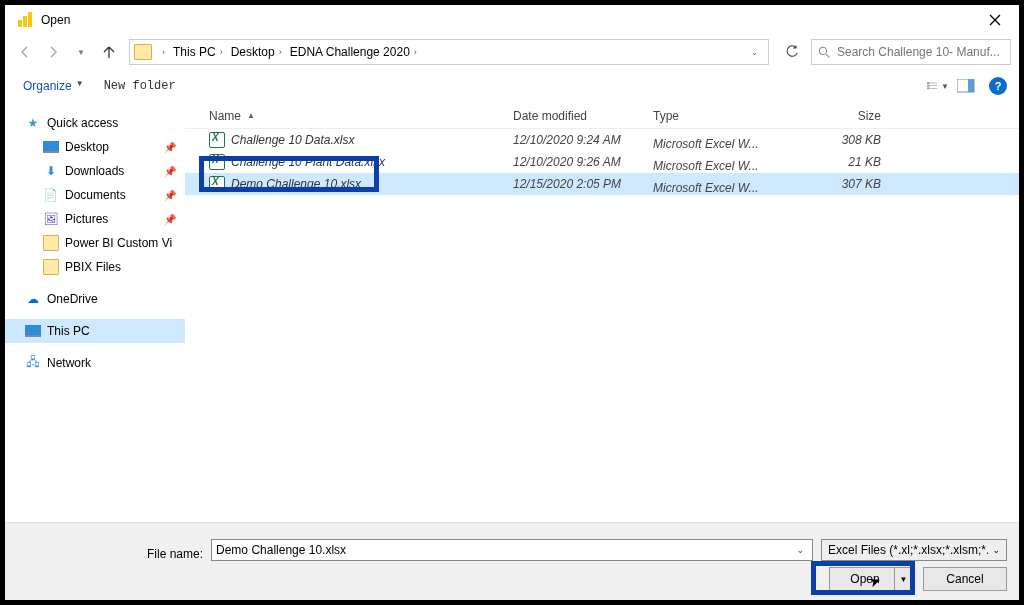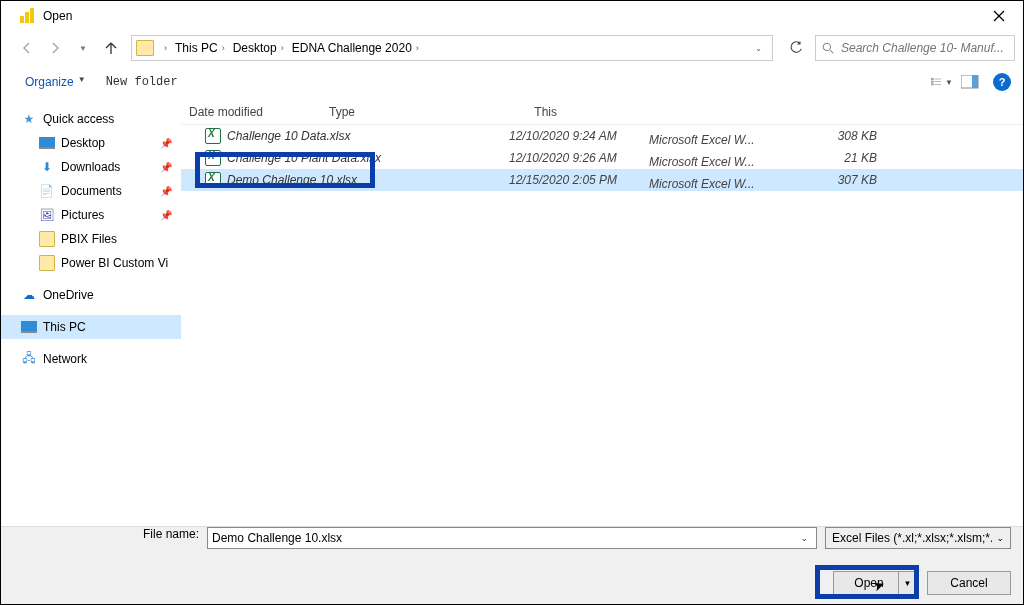--- a/index.html
+++ b/index.html
@@ -1,35 +1,35 @@
 <!DOCTYPE html>
 <html><head>
 <meta charset="utf-8">
 <style>
   * { box-sizing: border-box; margin: 0; padding: 0; }
   html, body { width: 1024px; height: 605px; font-family: "Segoe UI", Tahoma, sans-serif; font-size: 12px; color: #000; background: #fff; overflow: hidden; }
-  .dialog { width: 1024px; height: 605px; border: 1px solid #000000; position: relative; background: #fff; padding-left: 6px; }
+  .dialog { width: 1024px; height: 605px; border: 5px solid #000000; position: relative; background: #fff; }
   
   .titlebar { height: 30px; display: flex; align-items: center; padding: 0 4px; }
   .titlebar .appicon { width: 20px; height: 20px; margin: 0 6px; }
   .titlebar .title { flex: 1; font-size: 12px; }
   .titlebar .closebtn { width: 40px; height: 30px; display: flex; align-items: center; justify-content: center; cursor: pointer; }
   
   .navrow { height: 34px; display: flex; align-items: center; padding: 0 8px; gap: 4px; }
   .navbtn { width: 24px; height: 24px; display: flex; align-items: center; justify-content: center; color: #777; cursor: pointer; }
   .navbtn.enabled { color: #333; }
   .addrbar { flex: 1; height: 26px; border: 1px solid #ccc; display: flex; align-items: center; padding: 0 4px; gap: 4px; margin: 0 4px; }
   .addricon { width: 18px; height: 16px; background: #ffe9a6; border: 1px solid #d6b24c; border-radius: 1px; margin-right: 4px; }
   .crumb { display: flex; align-items: center; gap: 4px; cursor: pointer; white-space: nowrap; padding: 2px 2px; }
   .crumb span.sep { color: #555; font-size: 9px; }
   .addrspace { flex: 1; }
   .addrdrop { color: #555; padding: 0 6px; cursor: pointer; }
   .refreshbtn { width: 30px; height: 26px; display:flex; align-items:center; justify-content:center; cursor:pointer; color:#444; }
   .searchbox { width: 200px; height: 26px; border: 1px solid #ccc; display: flex; align-items: center; padding: 0 6px; gap: 6px; color: #777; }
-  .searchbox input { border: none; outline: none; flex: 1; color: #777; font-size: 12px; font-style: italic; }
+  .searchbox input { border: none; outline: none; flex: 1; color: #777; font-size: 12px; }
   
   .toolbar { height: 34px; display: flex; align-items: center; padding: 0 12px; gap: 8px; }
   .tbtn { padding: 4px 6px; cursor: pointer; color: #15a; display: flex; align-items: flex-start; gap: 4px; }
   .tbtn.plain { color: #333; font-family: Liberation Mono, monospace; }
   .toolbar .spacer { flex: 1; }
   .viewbtns { display: flex; gap: 6px; align-items:center; }
   .viewicon { width: 22px; height: 22px; display:flex;align-items:center;justify-content:center; cursor:pointer; color:#555; }
   .helpcircle { width: 18px; height:18px; border-radius:50%; background:#0a6ccc; color:#fff; display:flex;align-items:center;justify-content:center; font-size:11px; font-weight:bold; margin-left:6px; cursor:pointer;}
   
   .main { position: absolute; top: 98px; bottom: 78px; left: 0; right: 0; display: flex; }
@@ -55,21 +55,21 @@
   .cell { padding: 0 8px; white-space:nowrap; overflow:hidden; text-overflow:ellipsis; color:#333;}
   .cell.name { width:320px; display:flex; align-items:center; gap:6px; padding-left:24px;}
   .cell.date { width:140px; color:#444;}
   .cell.type { width:150px; color:#444;margin-top:8px;}
   .cell.size { width:110px; text-align:right; color:#444; padding-right:24px;}
   .xlicon { width:16px; height:16px; background:#fff; border:1px solid #217346; border-radius:2px; position:relative; }
   .xlicon::after { content:"X"; position:absolute; left:2px; top:-1px; color:#217346; font-size:10px; font-weight:bold;}
   .highlight-box { position:absolute; border: 5px solid #0b3ea8; pointer-events:none; }
   
   .bottom { position:absolute; bottom:0; left:0; right:0; height:78px; background:#f0f0f0; border-top:1px solid #ddd; }
-  .fnrow { display:flex; align-items:flex-start; height:38px; padding: 0 12px; gap:8px;}
+  .fnrow { display:flex; align-items:flex-end; height:38px; padding: 0 12px; gap:8px;}
   .fnlabel { padding-left: 130px; }
   .fncombo { flex:1; height:22px; border:1px solid #888; background:#fff; display:flex; align-items:center; padding: 0 4px;}
   .fncombo input { border:none; outline:none; flex:1; font-size:12px;}
   .fncombo .drop { color:#444; cursor:pointer; padding:0 4px;}
   .filtercombo { width:186px; height:22px; border:1px solid #888; background:#efefef; display:flex; align-items:center; padding:0 6px; white-space:nowrap; overflow:hidden; cursor:pointer;}
   .btnrow { display:flex; justify-content:flex-end; align-items:center; height:36px; padding:0 12px; gap:10px;}
   .wbtn { height:24px; min-width:84px; border:1px solid #999; background:#e8e8e8; display:flex; align-items:center; justify-content:center; cursor:pointer; padding:0 10px; gap:4px;}
   .wbtn.split { position:relative; padding-right:22px;}
   .wbtn.split .droparr { position:absolute; right:0; top:0; bottom:0; width:18px; border-left:1px solid #999; display:flex;align-items:center;justify-content:center; font-size:8px;}
   .highlight-open { position:absolute; border:5px solid #0b3ea8; pointer-events:none; }
@@ -205,25 +205,25 @@
         <span>Documents</span>
           <span class="pin">📌</span>
       </div>
       <div class="side-item sub">
         <span class="sicon" style="color:#44a;">🖼</span>
         <span>Pictures</span>
           <span class="pin">📌</span>
       </div>
       <div class="side-item sub">
         <span class="sicon folder-icon"></span>
+        <span>Power BI Custom Vi</span>
+      </div>
+      <div class="side-item sub">
+        <span class="sicon folder-icon"></span>
         <span>PBIX Files</span>
-      </div>
-      <div class="side-item sub">
-        <span class="sicon folder-icon"></span>
-        <span>Power BI Custom Vi</span>
       </div>
       <div class="side-sep"></div>
       <div class="side-item">
         <span class="sicon" style="color:#0a6ccc;">☁</span>
         <span>OneDrive</span>
       </div>
       <div class="side-sep"></div>
       <div class="side-item sel">
         <span class="sicon">
             <svg width="16" height="12">
@@ -235,23 +235,27 @@
       </div>
       <div class="side-sep"></div>
       <div class="side-item">
         <span class="sicon" style="color:#2e8bd8;">🖧</span>
         <span>Network</span>
       </div>
     </div>
 
     <div class="filepane">
       <div class="columns">
+        <div class="col name">
+            <span>Name</span>
+            <span class="sortarrow">▲</span>
+          </div>
         <div class="col date">Date modified</div>
         <div class="col type">Type</div>
-        <div class="col size">This</div>
+        <div class="col size">Size</div>
       </div>
       <div class="rows" style="position:relative;">
         <div class="row">
           <div class="cell name">
               <span class="xlicon"></span>
               <span>Challenge 10 Data.xlsx</span>
             </div>
           <div class="cell date">12/10/2020 9:24 AM</div>
           <div class="cell type">Microsoft Excel W...</div>
           <div class="cell size">308 KB</div>

